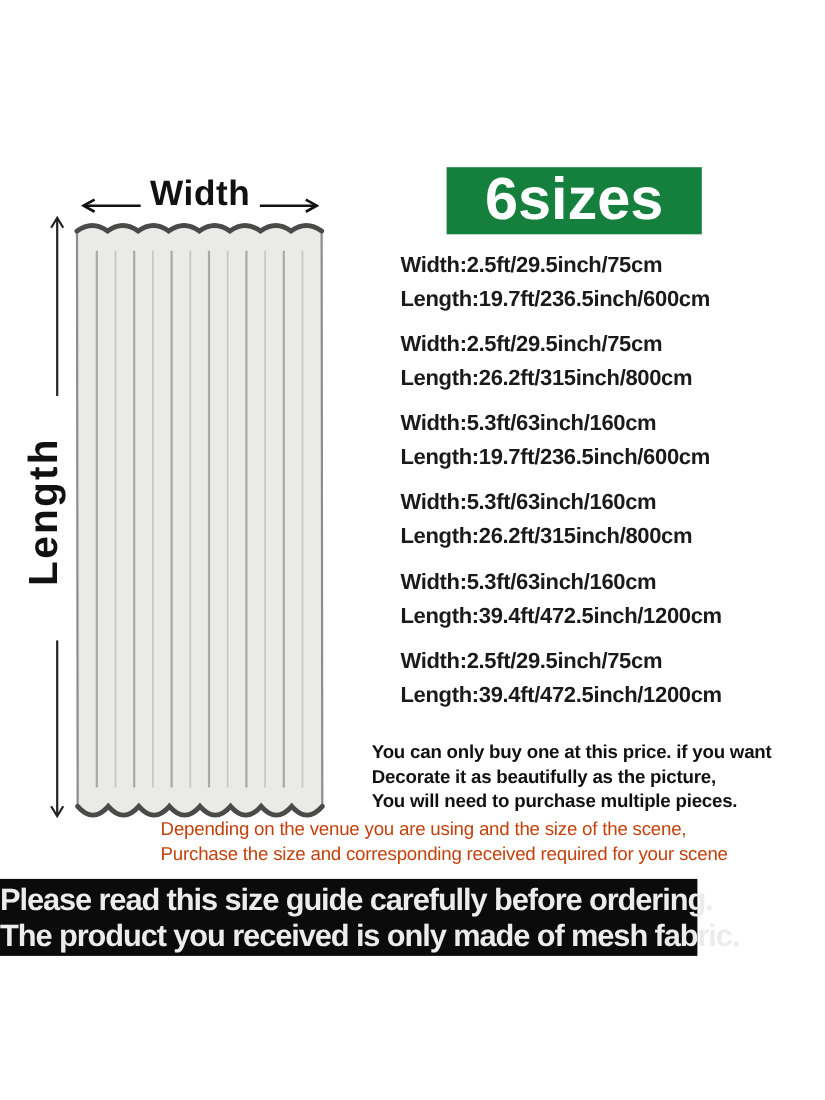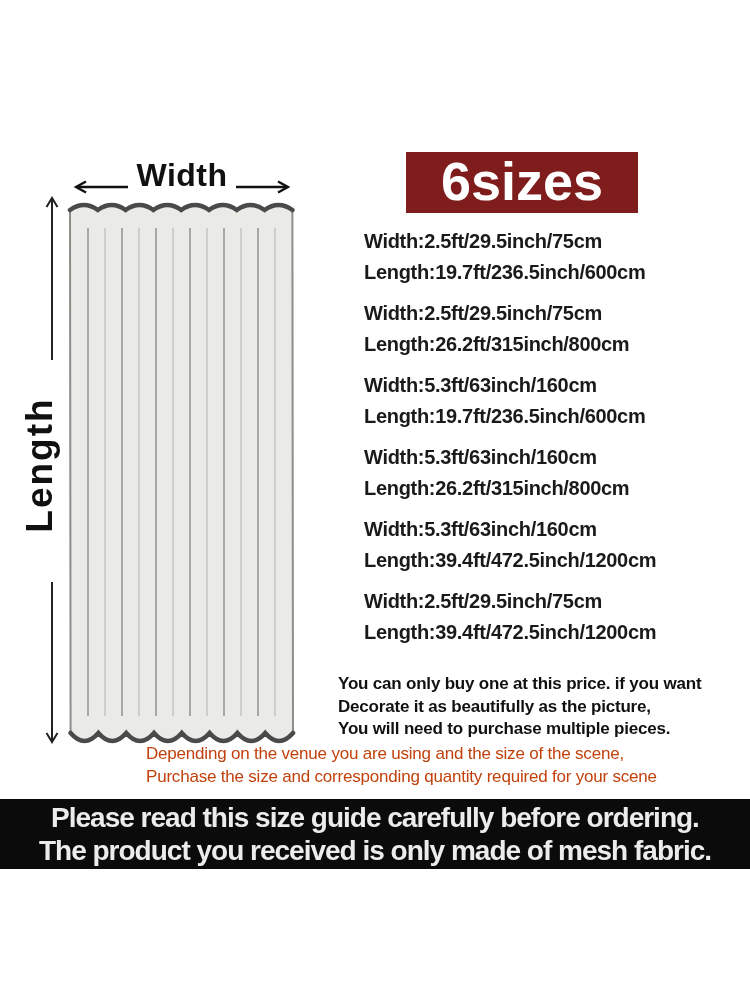--- a/index.html
+++ b/index.html
@@ -63,21 +63,21 @@
   }
   .notes-wide {
     position: absolute;
     left: 146px; top: 742px;
     font-size: 17px; font-weight: normal; color: #c2410c;
     line-height: 23px; letter-spacing: -0.2px; white-space: nowrap;
   }
   
   .footer {
     position: absolute;
-    left: 0; top: 799px; width: 750px; height: 70px;
+    left: 0; top: 799px; width: 634px; height: 70px;
     display: flex; flex-direction: column; justify-content: center;
     text-align: center;
   }
   .footer div {
     color: #ececec;
     font-size: 28px; font-weight: bold;
     line-height: 33px; letter-spacing: -1px; white-space: nowrap;
   }
 </style>
 </head>
@@ -133,21 +133,21 @@
 
     <path d="M12,22
              q13.9,-10 27.8,0 q13.9,-10 27.8,0 q13.9,-10 27.8,0 q13.9,-10 27.8,0
              q13.9,-10 27.8,0 q13.9,-10 27.8,0 q13.9,-10 27.8,0 q13.9,-10 27.8,0" fill="none" stroke="#4a4a4a" stroke-width="4.5" stroke-linecap="round"></path>
 
     <path d="M12.6,545
              q13.9,16 27.8,0 q13.9,16 27.8,0 q13.9,16 27.8,0 q13.9,16 27.8,0
              q13.9,16 27.8,0 q13.9,16 27.8,0 q13.9,16 27.8,0 q13.9,16 27.8,0" fill="none" stroke="#4a4a4a" stroke-width="4.5" stroke-linecap="round"></path>
   </svg>
 
-  <div class="sizes-title" style="background: #7f1d1d;">6sizes</div>
+  <div class="sizes-title" style="background: #15803d;">6sizes</div>
 
   <div class="sizes-list">
     <div class="size-block">
       <div>Width:2.5ft/29.5inch/75cm</div>
       <div>Length:19.7ft/236.5inch/600cm</div>
     </div>
     <div class="size-block">
       <div>Width:2.5ft/29.5inch/75cm</div>
       <div>Length:26.2ft/315inch/800cm</div>
     </div>
@@ -170,21 +170,21 @@
   </div>
 
   <div class="notes-right">
     <div>You can only buy one at this price. if you want</div>
     <div>Decorate it as beautifully as the picture,</div>
     <div>You will need to purchase multiple pieces.</div>
   </div>
 
   <div class="notes-wide">
     <div>Depending on the venue you are using and the size of the scene,</div>
-    <div>Purchase the size and corresponding quantity required for your scene</div>
+    <div>Purchase the size and corresponding received required for your scene</div>
   </div>
 
   <div class="footer" style="background: rgb(11, 11, 11);">
     <div>Please read this size guide carefully before ordering.</div>
     <div>The product you received is only made of mesh fabric.</div>
   </div>
 
 </div>
 
 </body></html>

